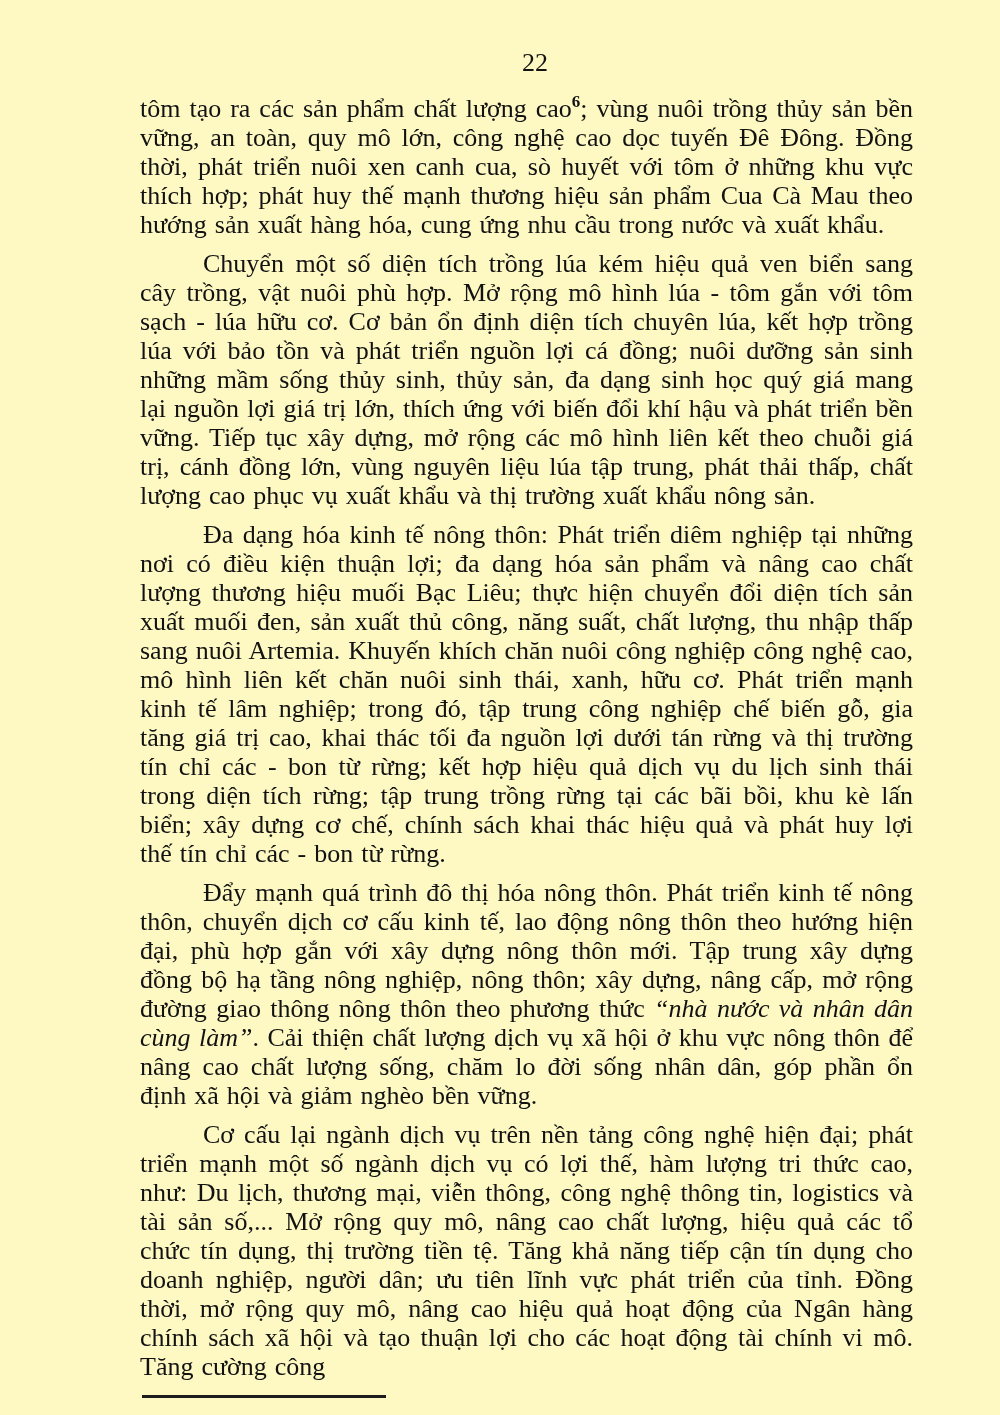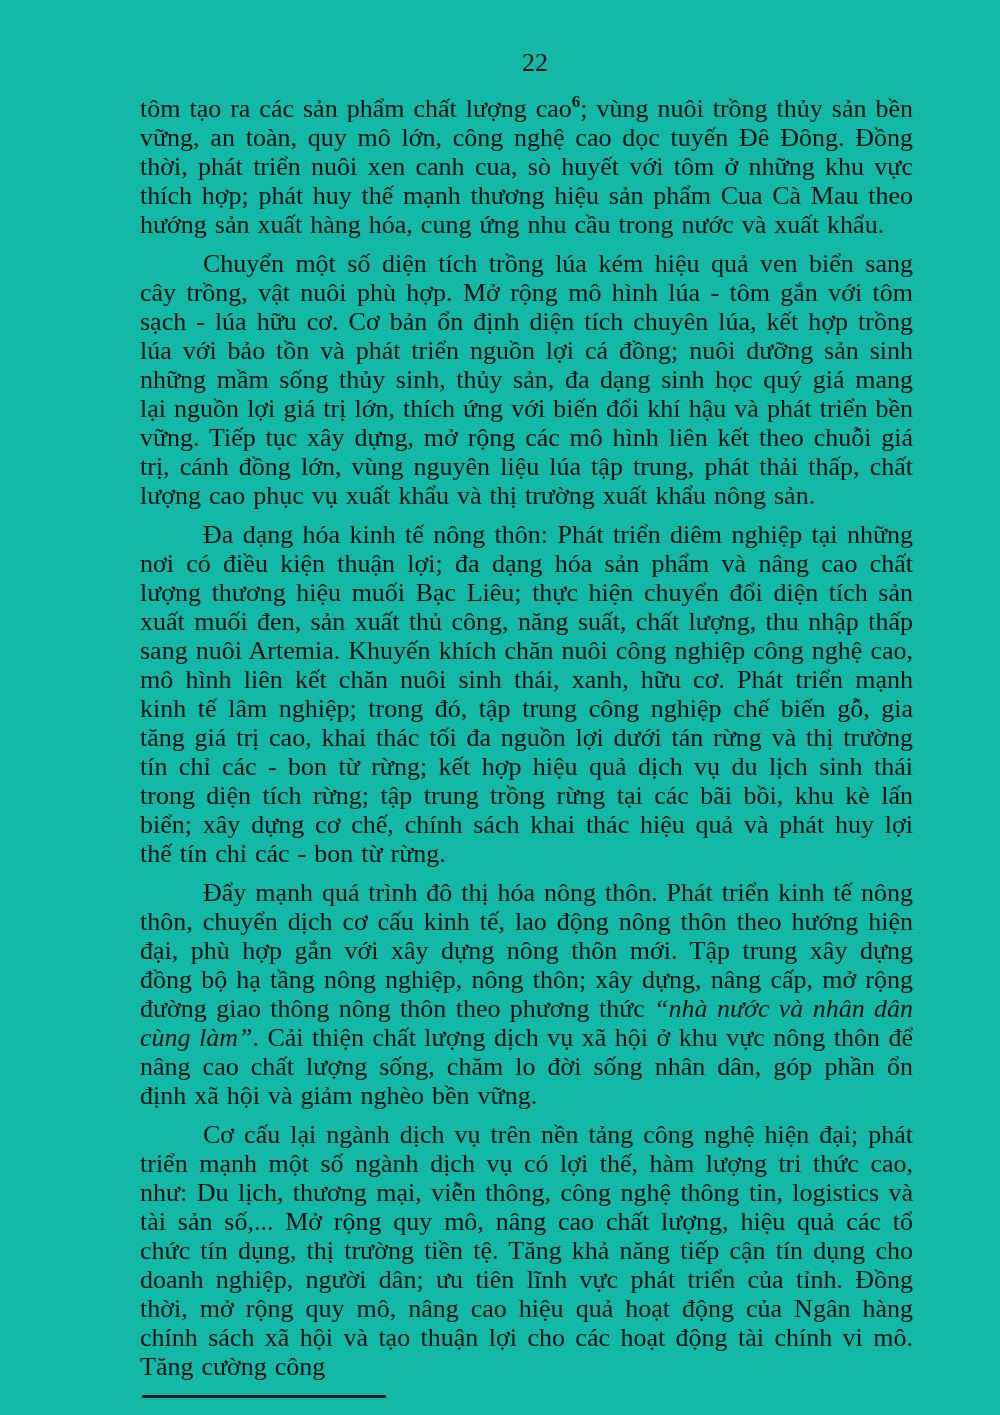--- a/index.html
+++ b/index.html
@@ -12,21 +12,21 @@
     height: 1415px;
     font-family: "Liberation Serif", "DejaVu Serif", serif;
     color: #121212;
     overflow: hidden;
   }
   .page {
     box-sizing: border-box;
     width: 1000px;
     height: 1415px;
     padding: 48px 70px 0 140px;
-    background: #14b8a6;
+    background: #fef9c3;
   }
   .page-number {
     text-align: center;
     font-size: 26px;
     line-height: 30px;
     margin: 0 0 16px 0;
   }
   .para {
     font-size: 26px;
     line-height: 29px;

